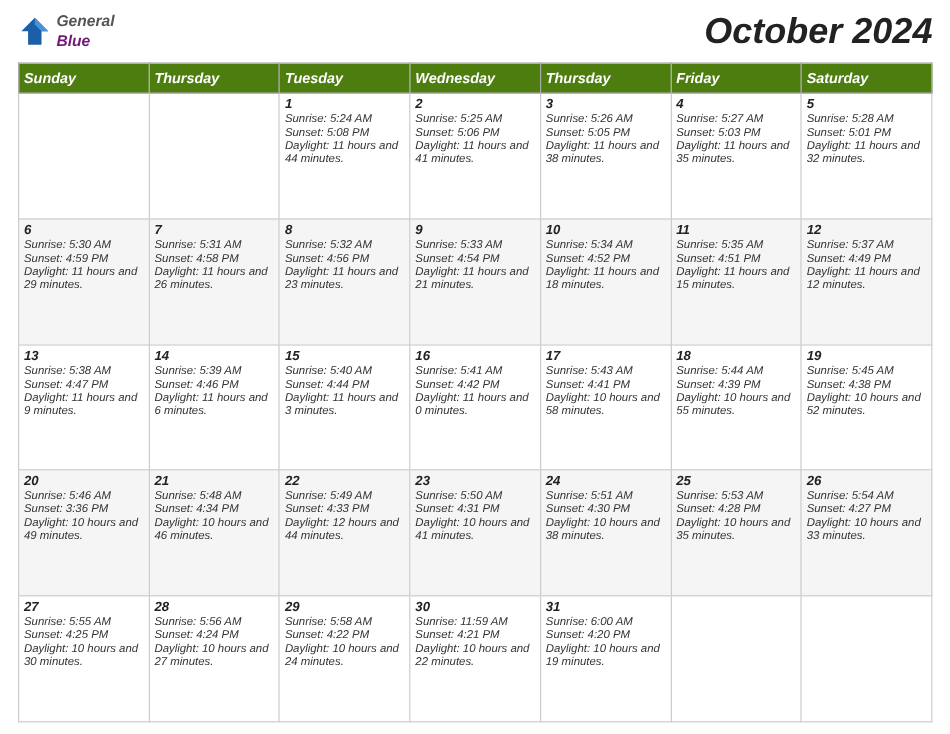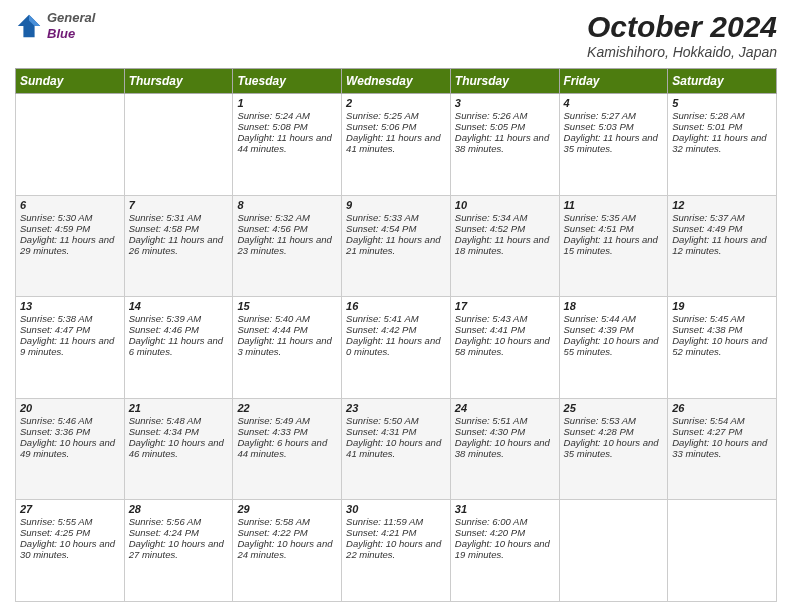--- a/index.html
+++ b/index.html
@@ -110,21 +110,20 @@
         <polygon points="20,4 36,20 28,20 28,36 12,36 12,20 4,20" fill="#1a5fa8"></polygon>
         <polygon points="20,4 36,20 28,20 20,12" fill="#4a90d9"></polygon>
       </svg>
       <div class="logo-text">
         <span class="general">General</span>
         <span class="blue">Blue</span>
       </div>
     </div>
     <div class="title-block">
       <h1>October 2024</h1>
-      <h2>Kamishihoro, Hokkaido, Japan</h2>
     </div>
   </div>
 
   <table class="calendar">
     <thead>
       <tr>
         <th>Sunday</th>
         <th>Thursday</th>
         <th>Tuesday</th>
         <th>Wednesday</th>
@@ -266,21 +265,21 @@
           <td>
             <span class="day-num">21</span>
             <div>Sunrise: 5:48 AM</div>
             <div>Sunset: 4:34 PM</div>
             <div>Daylight: 10 hours and 46 minutes.</div>
           </td>
           <td>
             <span class="day-num">22</span>
             <div>Sunrise: 5:49 AM</div>
             <div>Sunset: 4:33 PM</div>
-            <div>Daylight: 6 hours and 44 minutes.</div>
+            <div>Daylight: 12 hours and 44 minutes.</div>
           </td>
           <td>
             <span class="day-num">23</span>
             <div>Sunrise: 5:50 AM</div>
             <div>Sunset: 4:31 PM</div>
             <div>Daylight: 10 hours and 41 minutes.</div>
           </td>
           <td>
             <span class="day-num">24</span>
             <div>Sunrise: 5:51 AM</div>

